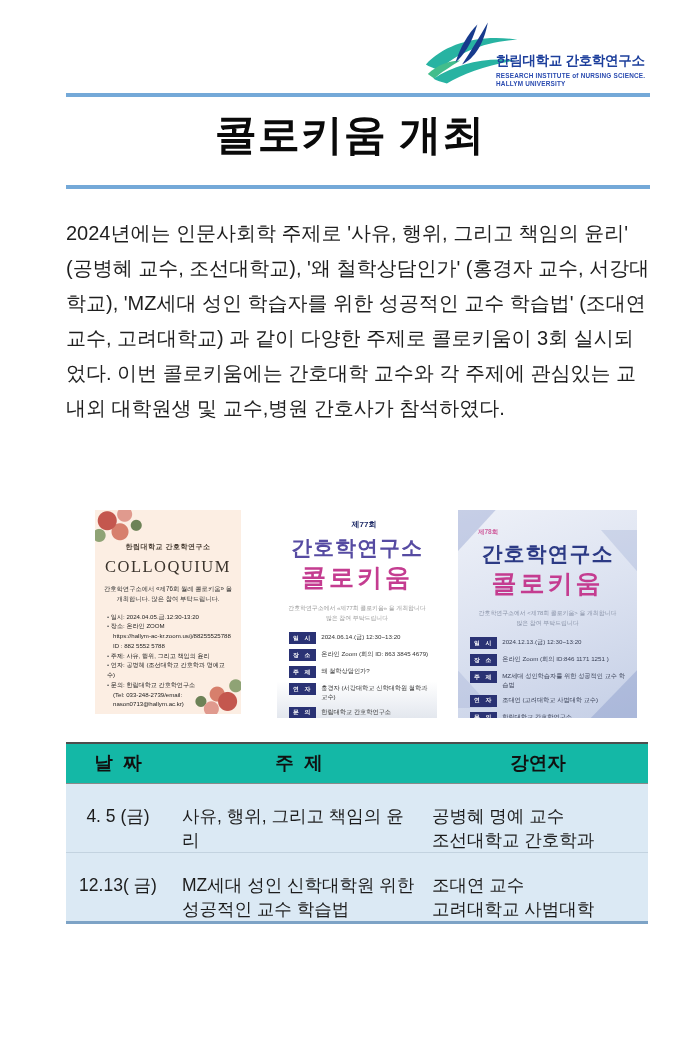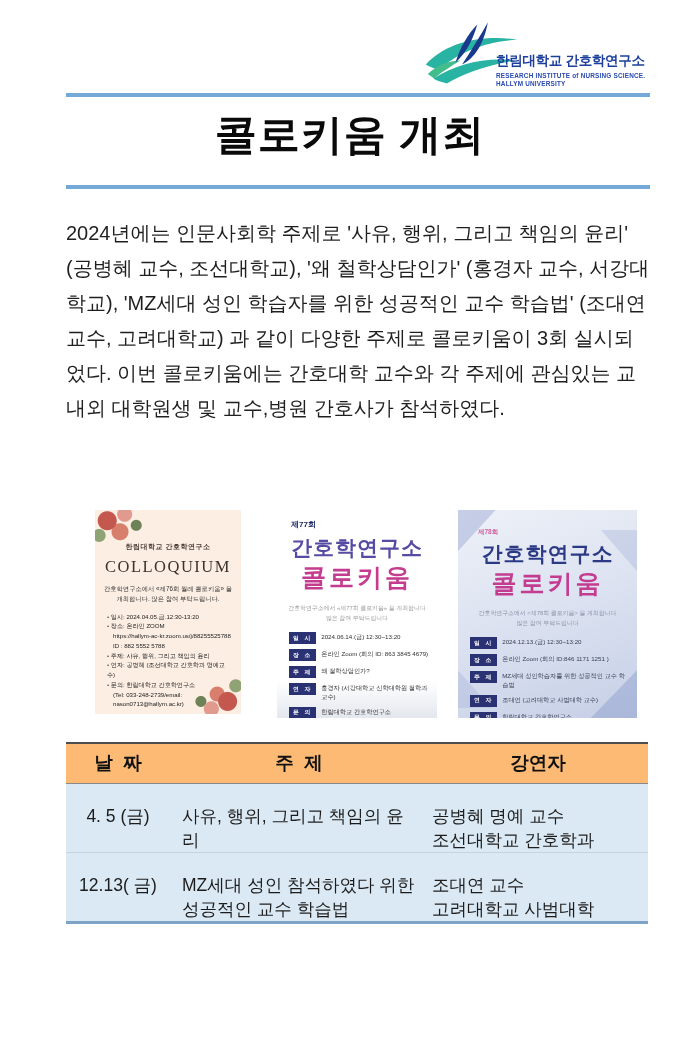--- a/index.html
+++ b/index.html
@@ -56,21 +56,21 @@
   .pa-title { margin-top:5px; text-align:center; font-size:16.5px; color:#3a332c; letter-spacing:1.5px; font-family:"Liberation Serif","DejaVu Serif",serif; }
   .pa-intro { margin-top:7px; text-align:center; font-size:6.3px; line-height:1.55; color:#333; }
   .pa-details { margin:8px 8px 0 12px; font-size:6.1px; line-height:1.6; color:#222; text-align:left; }
   .pa-line.bullet::before { content:"• "; color:#555; }
   .pa-line.nobullet { padding-left:6px; }
 
   
   .poster-b { left:277px; width:160px; height:208px; background:#ffffff; }
   .poster-b .geo-bottom { position:absolute; left:0; bottom:0; width:100%; height:46px;
     background:linear-gradient(to top, #e3e7ee 0%, rgba(227,231,238,0) 80%); }
-  .pb-issue { margin:9px 0 0 14px; font-size:8px; font-weight:bold; color:#1e2a66; text-align:left; }
+  .pb-issue { margin:9px 0 0 14px; font-size:8px; font-weight:bold; color:#1e2a66; text-align:center; }
   .pb-title1 { margin-top:4px; text-align:center; font-size:21px; font-weight:bold; color:#564ba2; letter-spacing:1px; }
   .pb-title2 { margin-top:-1px; text-align:center; font-size:25px; font-weight:bold; color:#c43c90; letter-spacing:3px; }
   .pb-intro { margin-top:9px; text-align:center; font-size:5.9px; line-height:1.7; color:#9a9a9a; }
   .p-items { margin-top:9px; position:relative; }
   .p-item { display:flex; align-items:flex-start; margin:0 8px 5px 12px; }
   .p-item-label { flex:none; background:#2a3274; color:#ffffff; font-size:5.8px; font-weight:bold;
     letter-spacing:2px; padding:1.5px 4px; }
   .p-item-value { margin-left:5px; font-size:6.2px; line-height:1.5; color:#333; text-align:left; }
 
   
@@ -84,21 +84,21 @@
   .pc-issue { margin:18px 0 0 20px; font-size:6.5px; font-weight:bold; color:#cf5f9e; text-align:left; position:relative; }
   .pc-title1 { margin-top:3px; text-align:center; font-size:21px; font-weight:bold; color:#2c3a85; letter-spacing:1px; position:relative; }
   .pc-title2 { margin-top:-1px; text-align:center; font-size:25px; font-weight:bold; color:#c43c90; letter-spacing:3px; position:relative; }
   .pc-intro { margin-top:8px; text-align:center; font-size:5.9px; line-height:1.7; color:#8a93a8; position:relative; }
   .poster-c .p-item-value { color:#3a4156; }
 
   
   .colloq-table { position:absolute; left:66px; top:742px; width:582px; border-collapse:collapse;
     border-top:2px solid #4d4d4d; border-bottom:3px solid #7da3c6; }
   .colloq-table th { font-size:18.5px; font-weight:bold; color:#111; text-align:center;
-    padding:6px 0 8px 0; background:#fdba74; border-bottom:1px solid #8a8a8a; white-space:pre; }
+    padding:6px 0 8px 0; background:#14b8a6; border-bottom:1px solid #8a8a8a; white-space:pre; }
   .colloq-table td { vertical-align:top; font-size:17.5px; line-height:24px; color:#1c1c1c; padding-top:20px; }
   .row-alt td { background:#dbe9f4; }
   .colloq-table tbody tr { border-top:1px solid #c3d3e0; }
   td.cell-date { text-align:center; width:104px; }
   td.cell-topic { text-align:left; width:258px; padding-left:12px; padding-right:10px; word-break:break-all; }
   td.cell-speaker { text-align:left; width:220px; padding-left:4px; padding-right:4px; }
   .row-1 td { height:68px; } .row-2 td { height:76px; } .row-3 td { height:70px;margin-top:24px; }
 </style>
 </head>
 <body>
@@ -233,21 +233,21 @@
       <tr class="row-alt row-1">
         <td class="cell-date">4. 5 (금)</td>
         <td class="cell-topic">사유, 행위, 그리고 책임의 윤리</td>
         <td class="cell-speaker">
           <div>공병혜 명예 교수</div>
           <div>조선대학교 간호학과</div>
         </td>
       </tr>
       <tr class="row-alt row-3">
         <td class="cell-date">12.13( 금)</td>
-        <td class="cell-topic">MZ세대 성인 참석하였다 위한 성공적인 교수 학습법</td>
+        <td class="cell-topic">MZ세대 성인 신학대학원 위한 성공적인 교수 학습법</td>
         <td class="cell-speaker">
           <div>조대연 교수</div>
           <div>고려대학교 사범대학</div>
         </td>
       </tr>
     </tbody>
   </table>
 
 </div>
 

